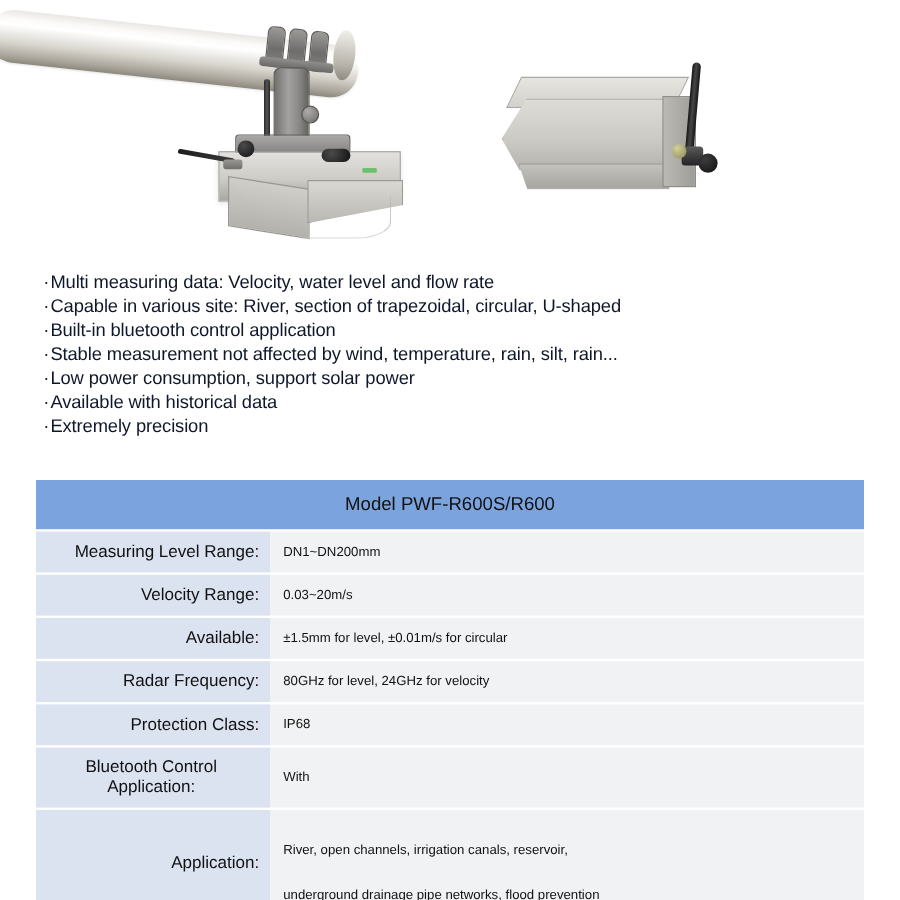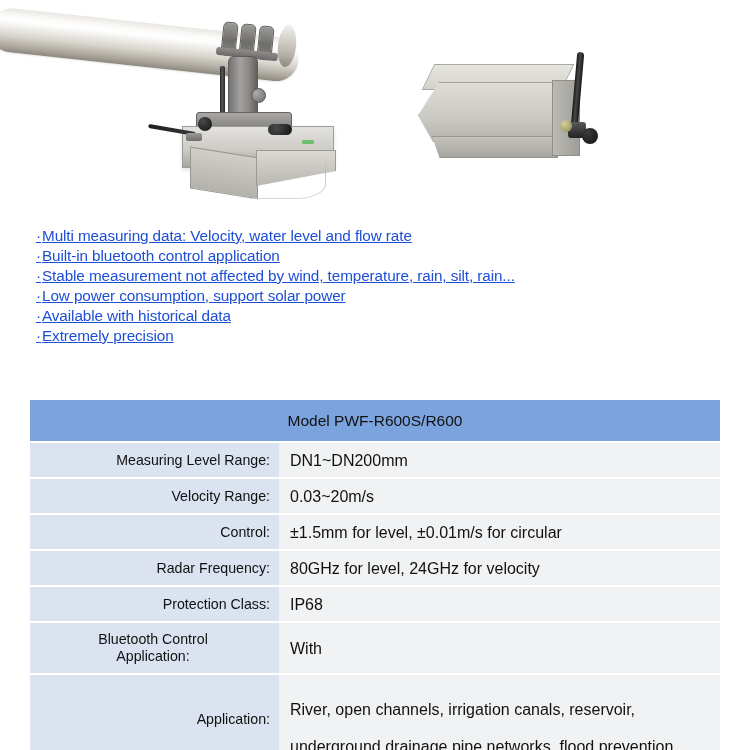--- a/index.html
+++ b/index.html
@@ -141,56 +141,55 @@
     background:radial-gradient(circle at 35% 30%,#d3cf9a,#8e8a56);
   }
   .ant-dial {
     position:absolute; left:172px; top:70px; width:16px; height:16px; border-radius:50%;
     background:radial-gradient(circle at 35% 30%,#3c3c3c,#101010);
   }
 
   
   .features { position:absolute; left:0; top:226px; width:750px; }
   .feature {
-    font-size:15.3px; line-height:20px; color:#1d4ed8;
+    font-size:15.3px; line-height:20px; color:#0f172a;
     padding:0 0 0 36px; white-space:nowrap;
     letter-spacing:-0.1px;
-    text-decoration:underline;
   }
   .feature .dot { margin-right:1px; }
 
   
   .spec-table {
     position:absolute; left:30px; top:398px; width:690px;
     border-collapse:separate; border-spacing:0 2px;
   }
   .spec-table tr.header-row td {
     background:#7ba3dd;
     text-align:center;
     font-size:15.5px;
     color:#111;
     height:41px;
     padding:4px 0;
   }
   .spec-table td.label {
-    width:249px;
+    width:195px;
     background:#dbe2f0;
     text-align:right;
     vertical-align:middle;
     padding:7px 9px 7px 6px;
     font-size:14.2px;
     color:#111;
     line-height:17px;
   }
   .spec-table td.value {
     background:#f1f2f3;
     text-align:left;
     vertical-align:middle;
     padding:7px 0 7px 11px;
-    font-size:16px;
+    font-size:11px;
     color:#111;
     line-height:19px;
   }
   .spec-table tr.r-std td { height:34px; }
   .spec-table tr.r-tall td { height:50px; }
   .lbl-2 { display:block;text-align:center; }
   .val-2 { display:block;margin-top:18px; }
 </style>
 </head>
 <body>
@@ -229,20 +228,21 @@
       <div class="antenna"></div>
       <div class="ant-base"></div>
       <div class="ant-nut"></div>
       <div class="ant-dial"></div>
     </div>
 
   </div>
 
   <div class="features">
     <div class="feature"><span class="dot">·</span><span>Multi measuring data: Velocity, water level and flow rate</span></div>
+    <div class="feature"><span class="dot">·</span><span>Capable in various site: River, section of trapezoidal, circular, U-shaped</span></div>
     <div class="feature"><span class="dot">·</span><span>Built-in bluetooth control application</span></div>
     <div class="feature"><span class="dot">·</span><span>Stable measurement not affected by wind, temperature, rain, silt, rain...</span></div>
     <div class="feature"><span class="dot">·</span><span>Low power consumption, support solar power</span></div>
     <div class="feature"><span class="dot">·</span><span>Available with historical data</span></div>
     <div class="feature"><span class="dot">·</span><span>Extremely precision</span></div>
   </div>
 
   <table class="spec-table">
     <tbody>
       <tr class="header-row">
@@ -253,21 +253,21 @@
         <td class="label">Measuring Level Range:</td>
         <td class="value">DN1~DN200mm</td>
       </tr>
 
       <tr class="r-std">
         <td class="label">Velocity Range:</td>
         <td class="value">0.03~20m/s</td>
       </tr>
 
       <tr class="r-std">
-        <td class="label">Control:</td>
+        <td class="label">Available:</td>
         <td class="value">±1.5mm for level, ±0.01m/s for circular</td>
       </tr>
 
       <tr class="r-std">
         <td class="label">Radar Frequency:</td>
         <td class="value">80GHz for level, 24GHz for velocity</td>
       </tr>
 
 
       <tr class="r-std">

